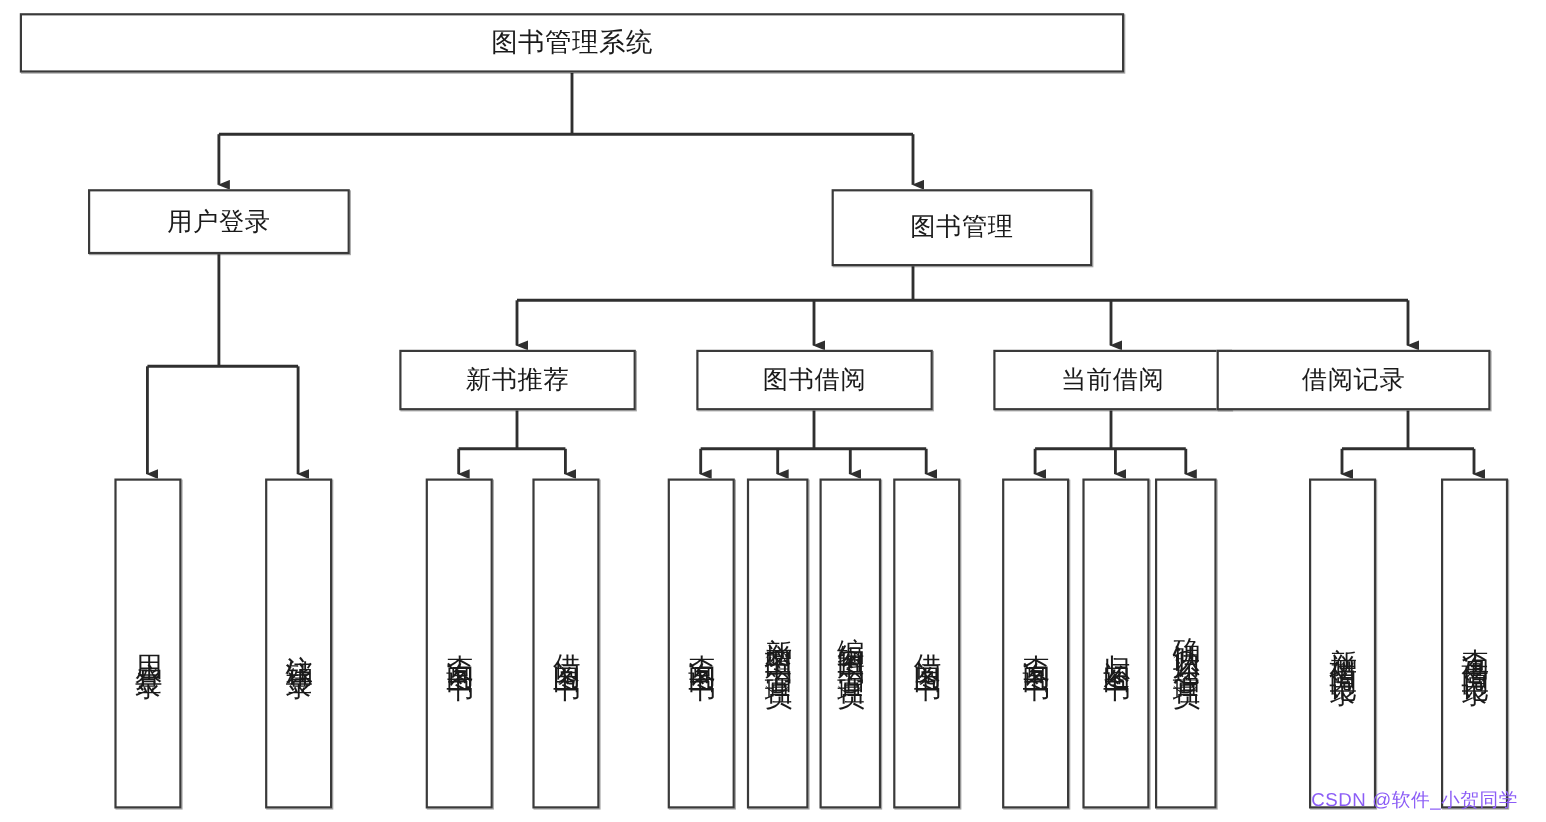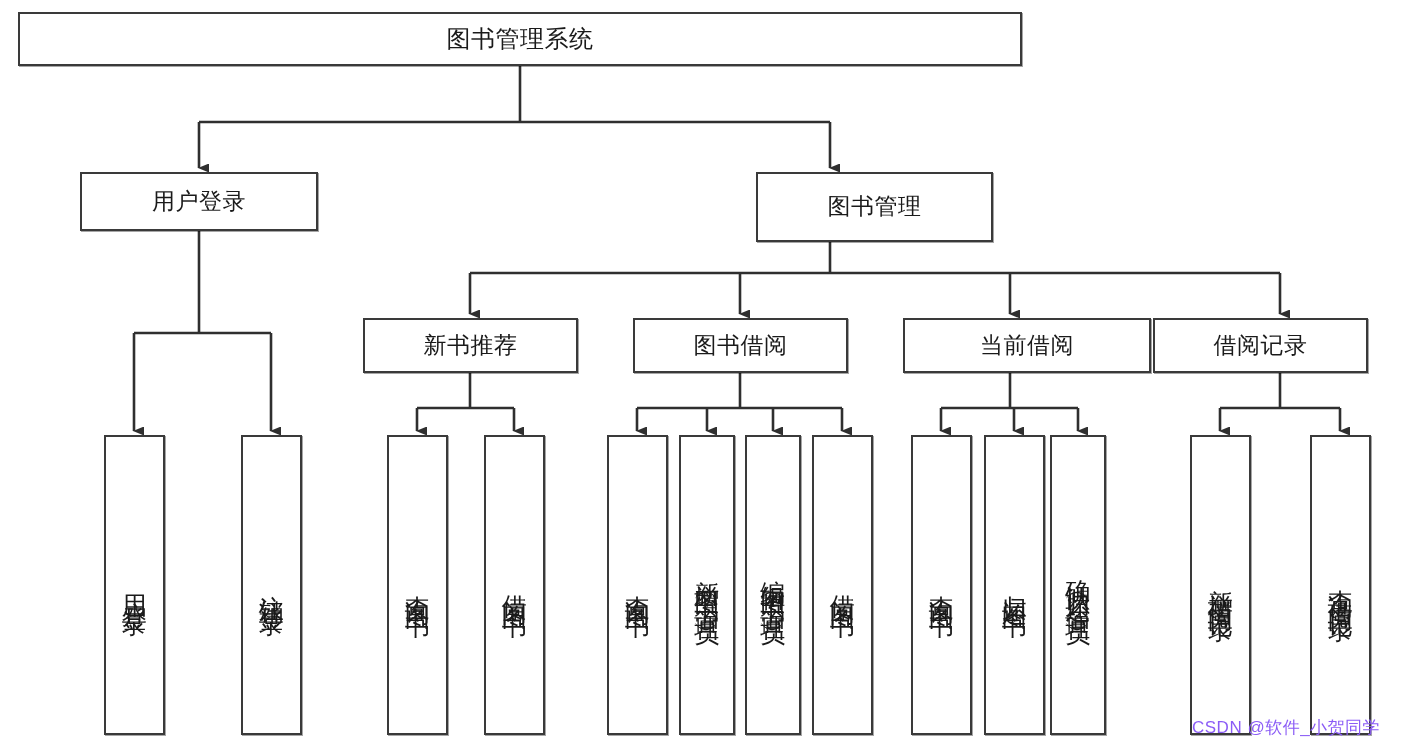--- a/index.html
+++ b/index.html
@@ -137,24 +137,24 @@
   <div class="node horiz" style="left:711px; top:172px; width:237px; height:70px;margin-left:45px;">
     <span class="lbl">图书管理</span>
   </div>
 
   <div class="node horiz" style="left:633px; top:318px; width:215px; height:55px;">
     <span class="lbl">图书借阅</span>
   </div>
   <div class="node horiz" style="left:363px; top:318px; width:215px; height:55px;">
     <span class="lbl">新书推荐</span>
   </div>
-  <div class="node horiz" style="left:903px; top:318px; width:248px; height:55px;">
+  <div class="node horiz" style="left:903px; top:318px; width:217px; height:55px;">
     <span class="lbl">当前借阅</span>
   </div>
-  <div class="node horiz" style="left:1153px; top:318px; width:215px; height:55px;">
+  <div class="node horiz" style="left:1106px; top:318px; width:249px; height:55px;">
     <span class="lbl">借阅记录</span>
   </div>
 
   <div class="node vert" style="left:104px; top:435px; width:61px; height:300px;">
     <span class="lbl">用户登录</span>
   </div>
   <div class="node vert" style="left:241px; top:435px; width:61px; height:300px;">
     <span class="lbl">注销登录</span>
   </div>
 

